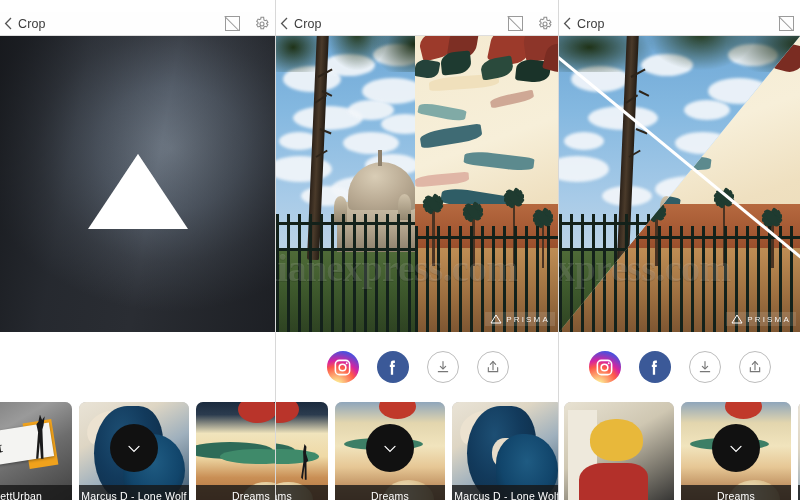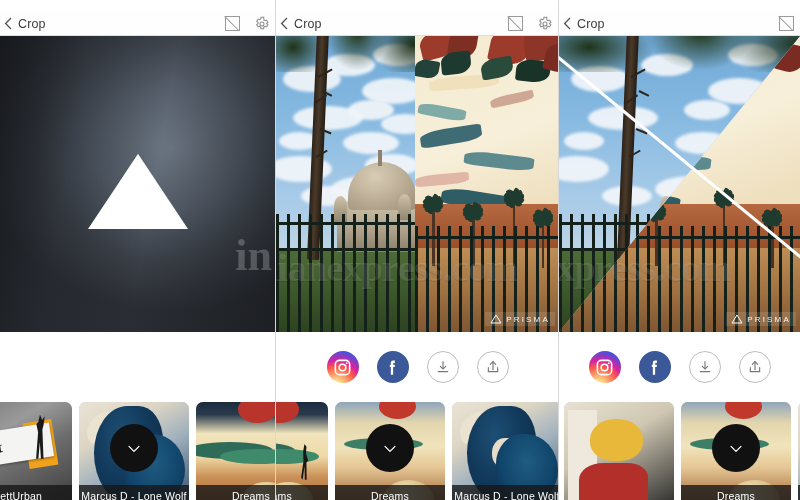--- a/index.html
+++ b/index.html
@@ -332,21 +332,20 @@
             <path d="M19 12a7 7 0 0 0-.1-1l2-1.5-2-3.4-2.3.9a7 7 0 0 0-1.7-1L14.5 2h-4l-.4 2.5a7 7 0 0 0-1.7 1l-2.3-.9-2 3.4L6 9.5a7 7 0 0 0 0 2l-2 1.5 2 3.4 2.3-.9a7 7 0 0 0 1.7 1l.4 2.5h4l.4-2.5a7 7 0 0 0 1.7-1l2.3.9 2-3.4-2-1.5c.06-.33.1-.66.1-1z"></path>
           </svg>
         </div>
       </div>
     </div>
 
     <div class="imgarea">
       <div class="proc-bg"></div>
       <div class="proc-tri"></div>
       <div class="proc-tri-top"></div>
-      <div class="proc-in">in</div>
     </div>
 
     <div class="share-row"></div>
 
     <div class="filmstrip">
       <div class="thumbs" id="thumbs-1" style="left:-38px;">
           <div class="thumb">
             <div class="tb-gett">
               <div class="orange"></div>
               <div class="sign">Gett</div>

